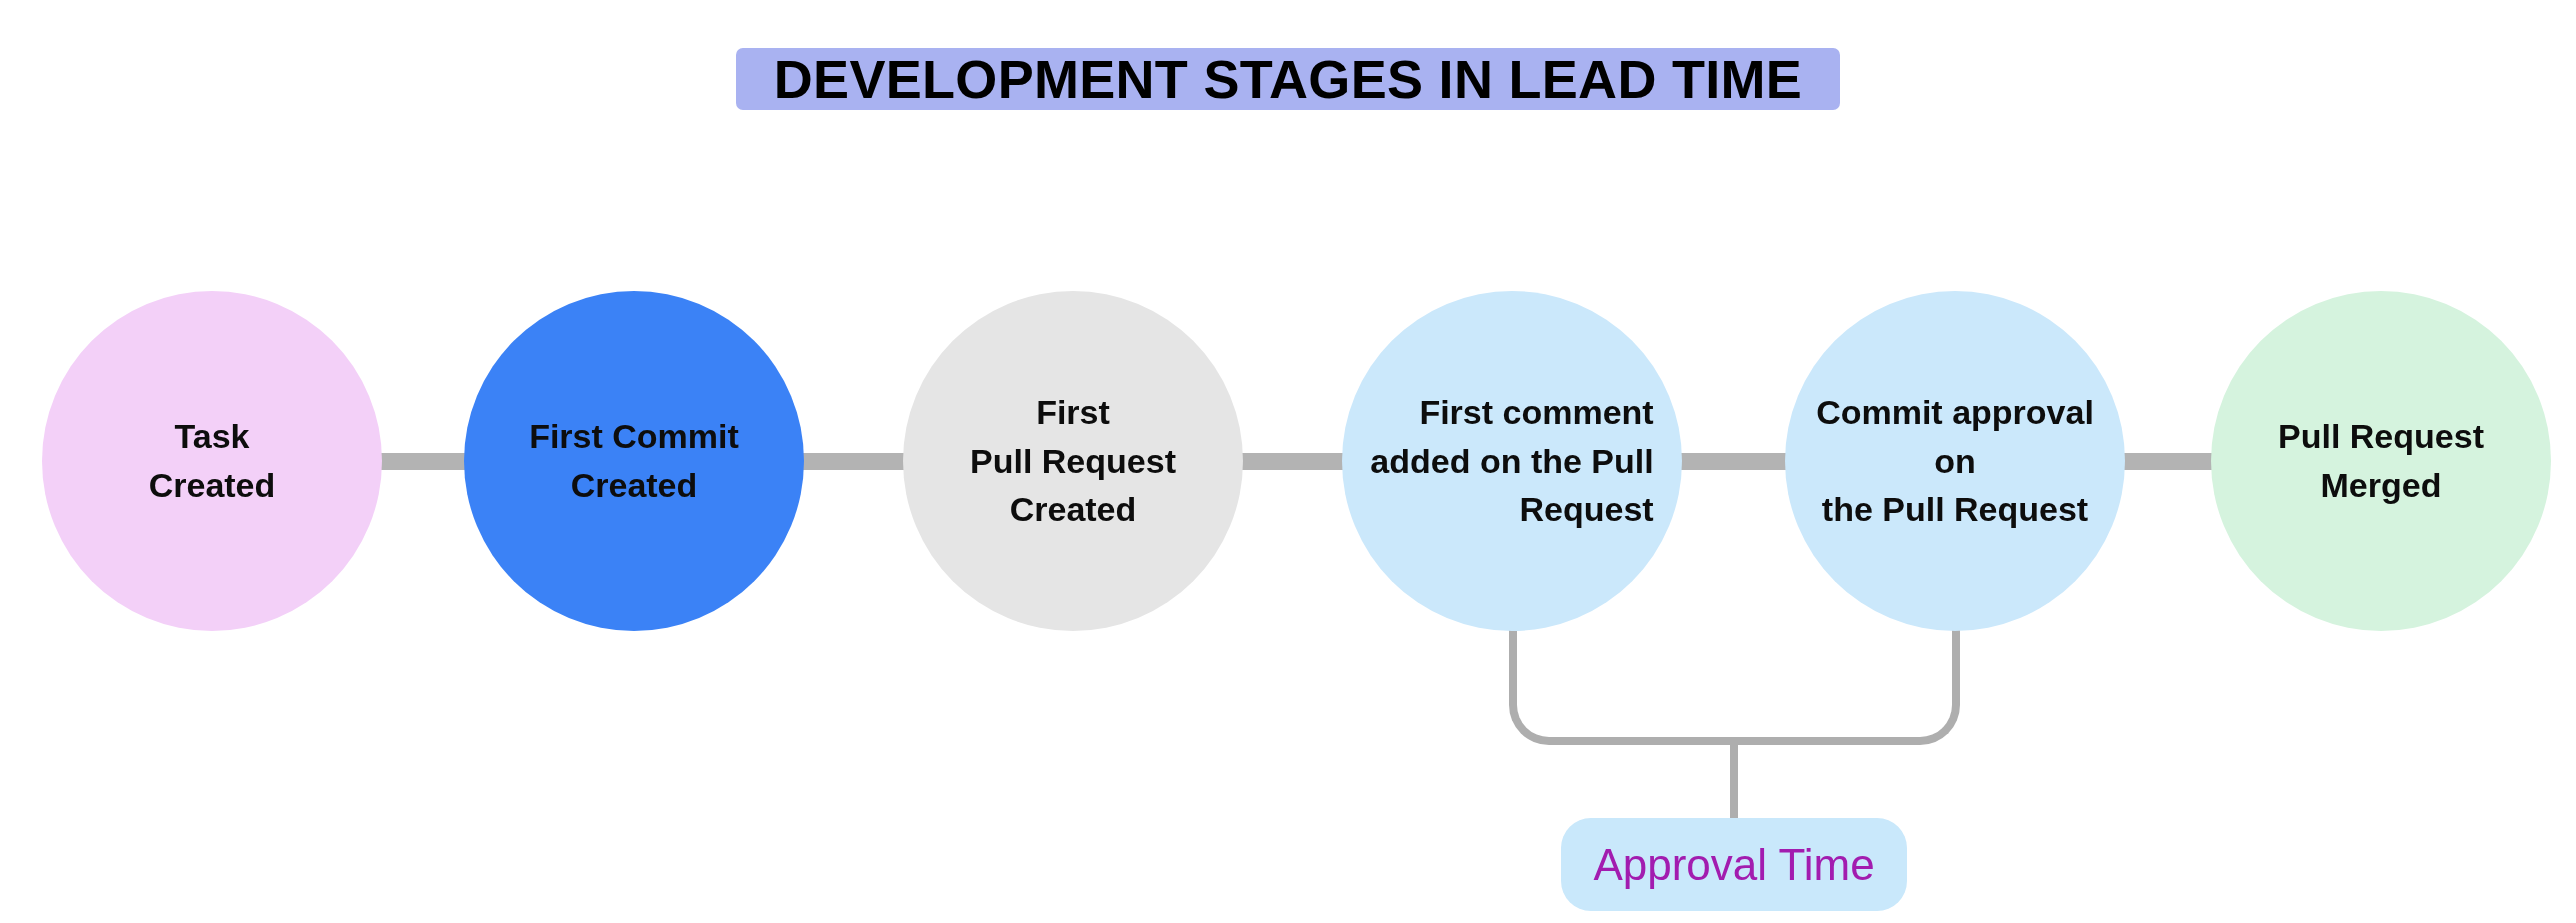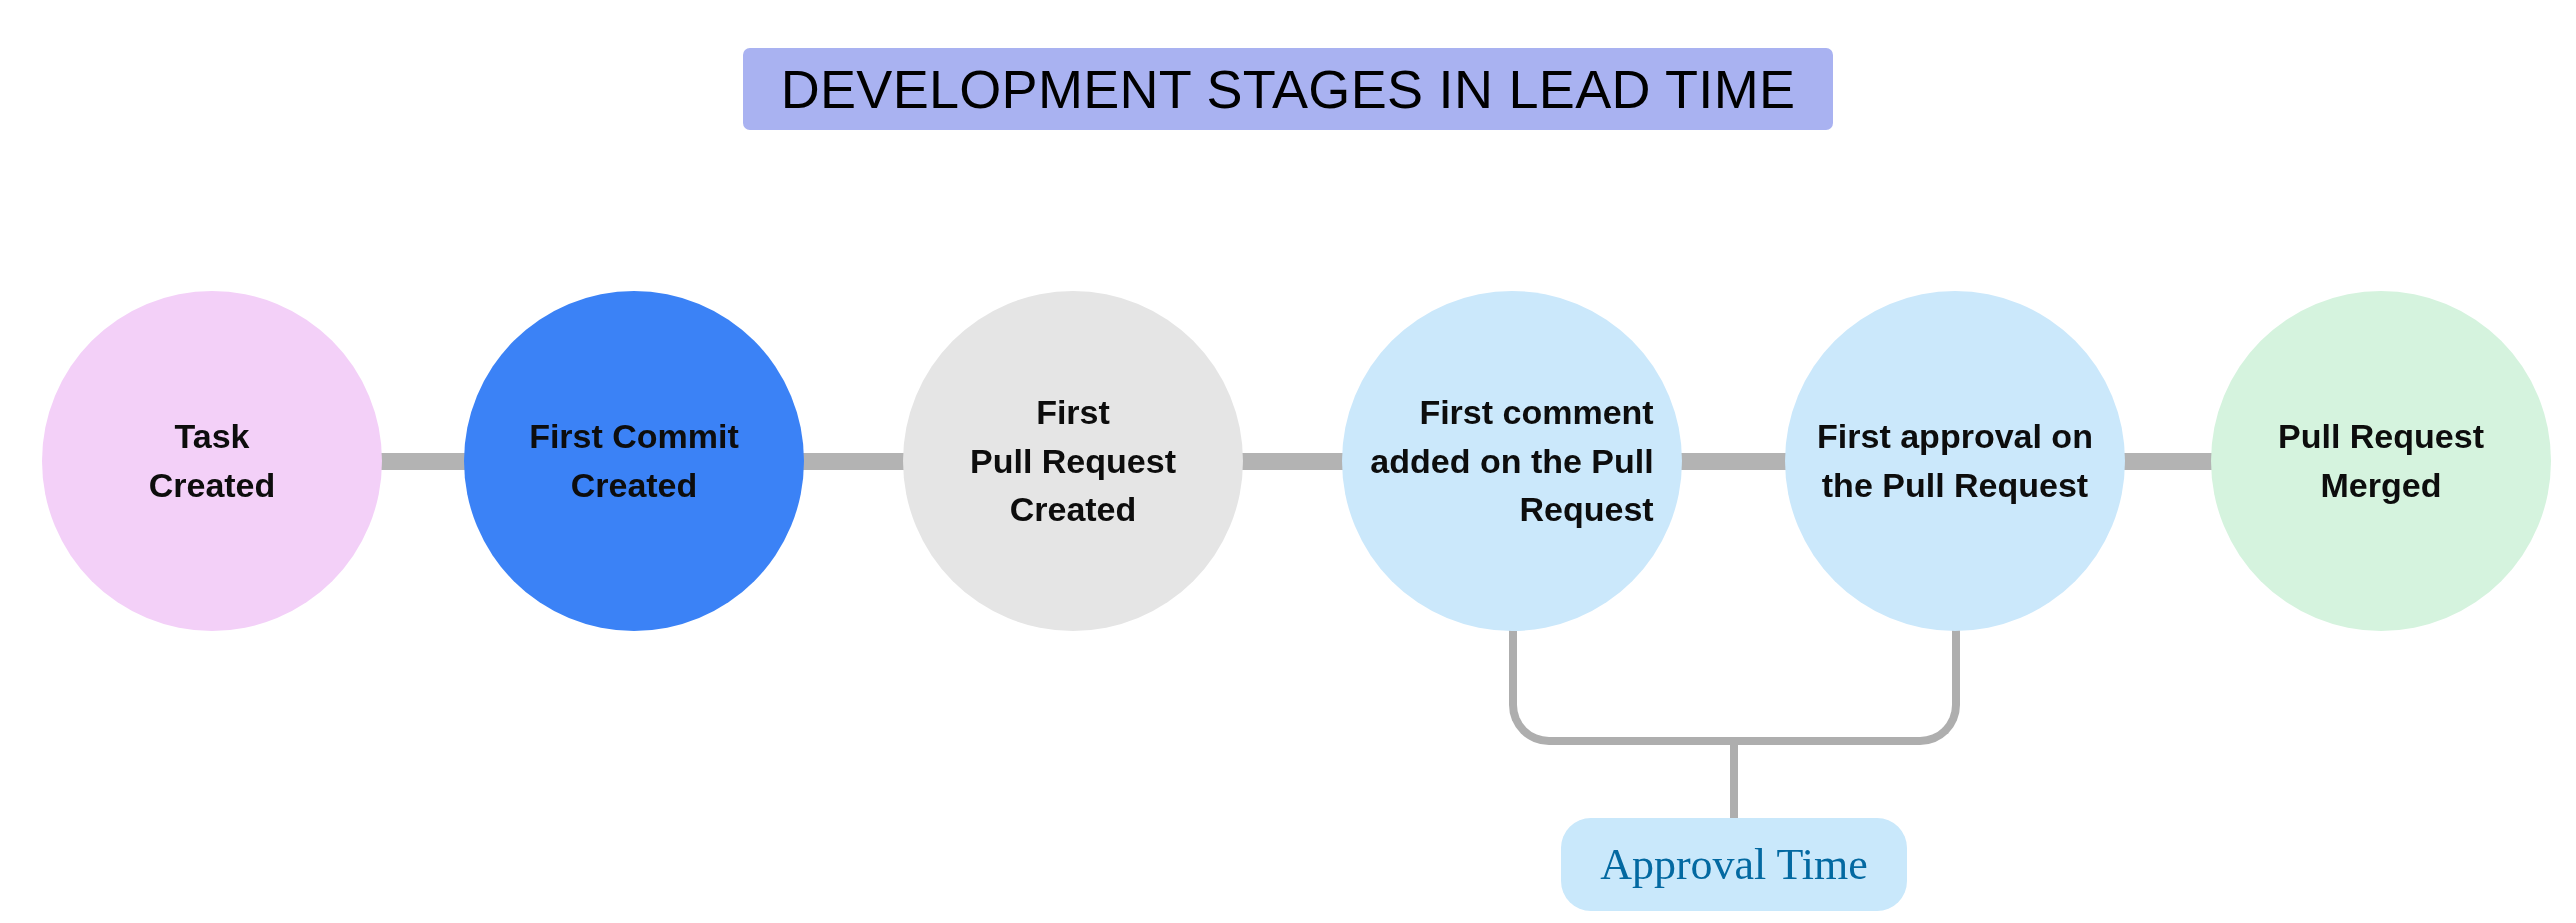--- a/index.html
+++ b/index.html
@@ -22,23 +22,23 @@
     position: absolute;
     top: 48px;
     left: 0;
     width: 100%;
     text-align: center;
   }
   .title-box {
     display: inline-block;
     font-size: 54px;
     line-height: 1;
-    font-weight: 400;
+    font-weight: 700;
     color: #000000;
-    padding: 14px 38px;
+    padding: 4px 38px;
     border-radius: 6.9px;
     letter-spacing: 0.3px;
     white-space: nowrap;
   }
   
   .connector {
     position: absolute;
     left: 200px;
     top: 453px;
     width: 2181px;
@@ -102,23 +102,23 @@
     top: 818px;
     width: 346px;
     height: 93px;
     border-radius: 30px;
     display: flex;
     align-items: center;
     justify-content: center;
     z-index: 2;
   }
   .annotation-box .label {
-    font-family: Liberation Serif, serif;
+    font-family: Liberation Sans, sans-serif;
     font-size: 44px;
-    color: #0369a1;
+    color: #a21caf;
     white-space: nowrap;
   }
 </style>
 </head>
 <body>
 
 <div id="canvas">
 
   <div class="title-wrap">
     <div class="title-box" style="background: rgb(169, 178, 241);">DEVELOPMENT STAGES IN LEAD TIME</div>
@@ -142,21 +142,21 @@
 Created</div>
   </div>
 
   <div class="stage stage-4" style="background: rgb(203, 232, 251); text-align: right;">
     <div class="label">First comment
 added on the Pull
 Request</div>
   </div>
 
   <div class="stage stage-5" style="background: rgb(203, 232, 251);">
-    <div class="label">First approval on
+    <div class="label">Commit approval on
 the Pull Request</div>
   </div>
 
   <div class="stage stage-6" style="background: rgb(213, 243, 222);">
     <div class="label">Pull Request
 Merged</div>
   </div>
 
   <div class="bracket" style="border-color: rgb(174, 174, 174);"></div>
 

